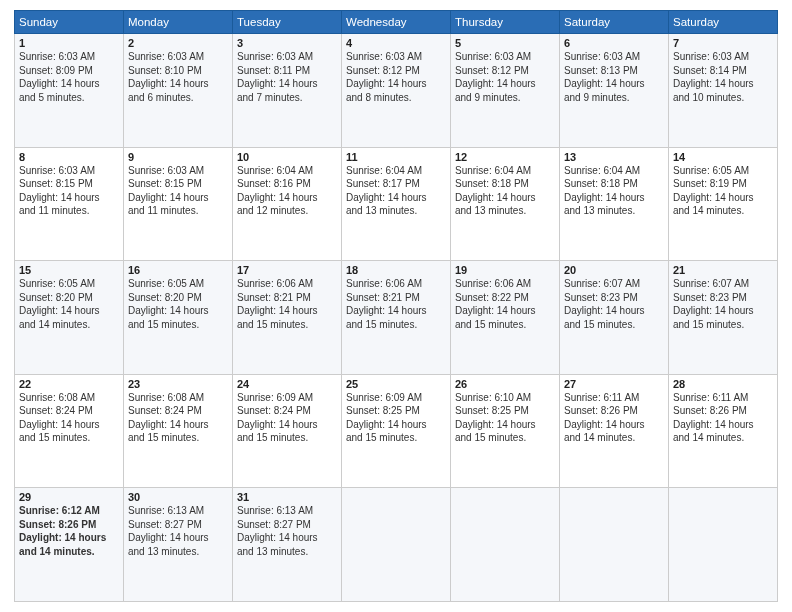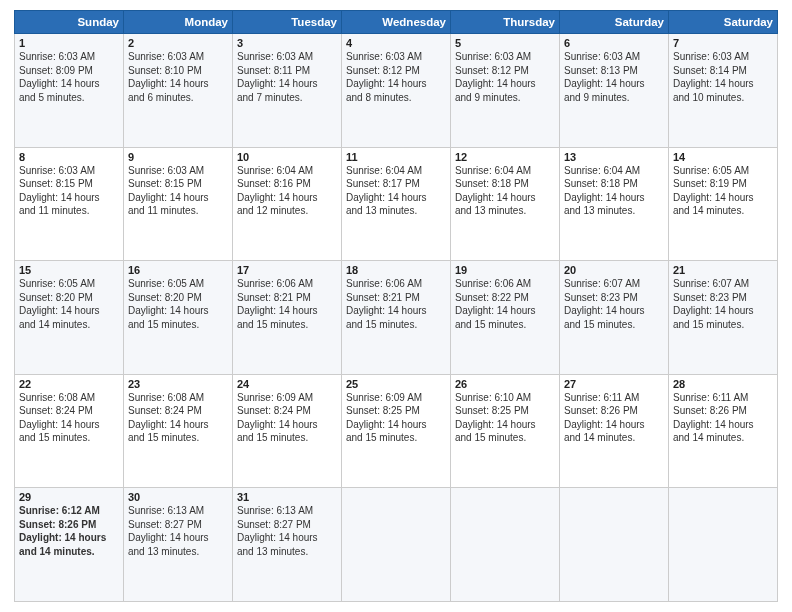--- a/index.html
+++ b/index.html
@@ -43,23 +43,23 @@
     }
     .calendar {
       width: 100%;
       border-collapse: collapse;
       flex: 1;
     }
     .calendar thead tr th {
       background: #2a6db5;
       color: #fff;
       font-size: 11.5px;
-      font-weight: bold;
+      font-weight: normal;
       padding: 5px 4px;
-      text-align: right;
+      text-align: left;
       border: 1px solid #1a5a9a;
     }
     .calendar tbody tr td {
       border: 1px solid #ccc;
       vertical-align: top;
       padding: 3px 4px;
       font-size: 8.5px;
       color: #222;
       width: calc(100%/7);
       background: #fff;

